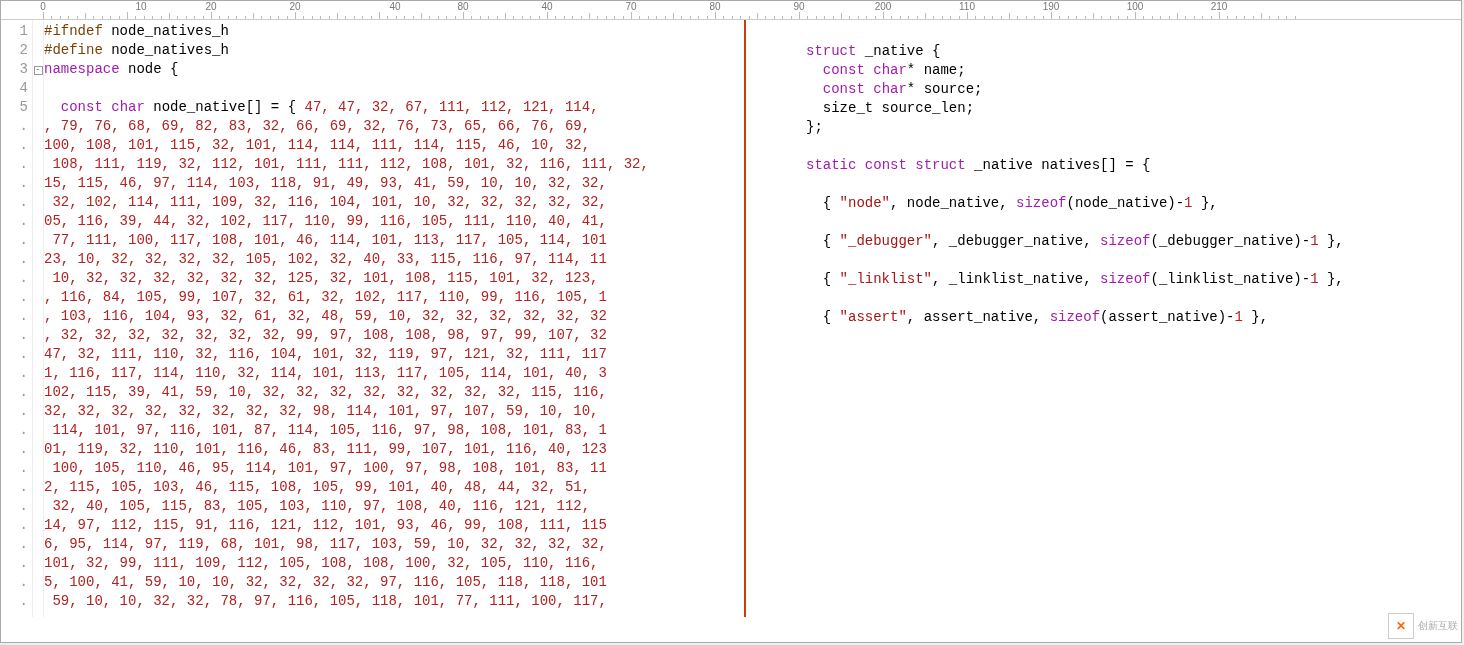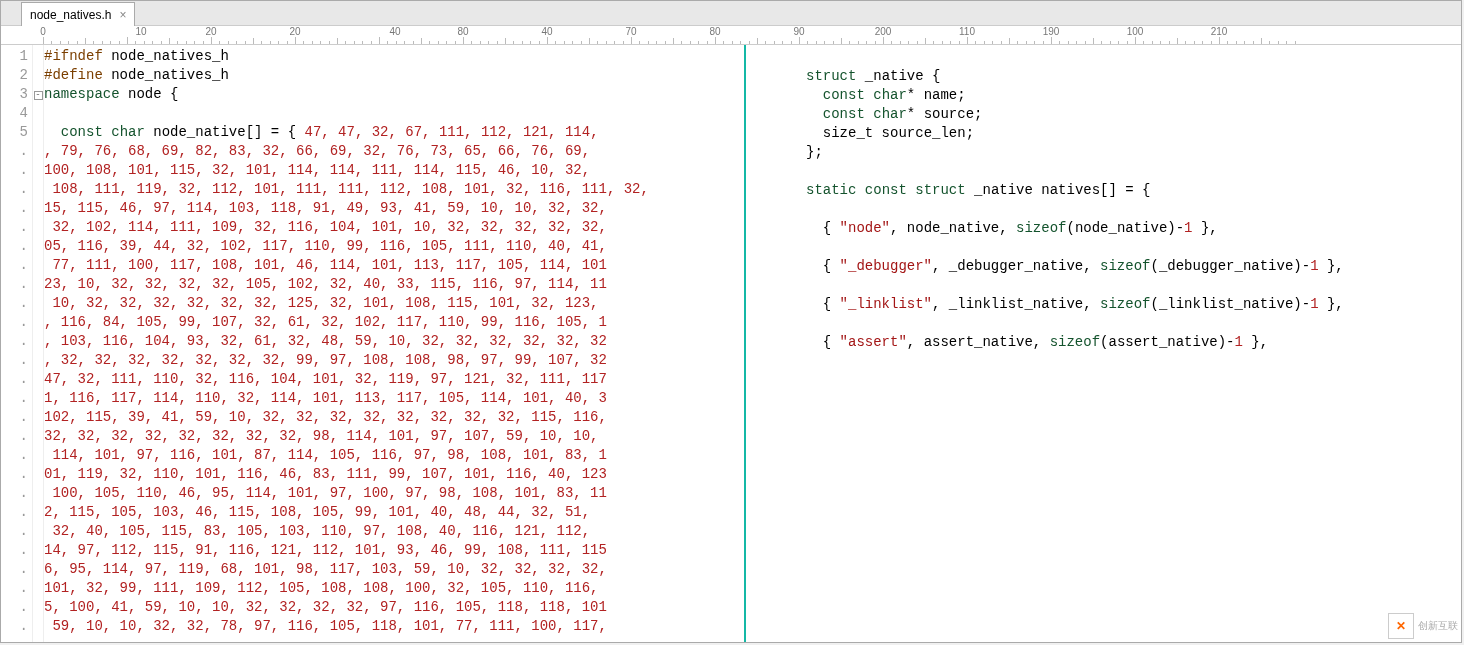--- a/index.html
+++ b/index.html
@@ -112,31 +112,31 @@
     color: #666;
     box-sizing: border-box;
   }
   .code {
     flex: 0 0 700px;
     padding-left: 0px;
     padding-top: 2px;
     line-height: 19px;
     white-space: pre;
     overflow: hidden;
-    border-right: 2px solid #14b8a6;
+    border-right: 2px solid #c2410c;
   }
   .code2 {
     flex: 1;
     padding-left: 60px;
     padding-top: 22px;
     line-height: 19px;
     white-space: pre;
     overflow: hidden;
   }
-  .kw { color: #14532d; margin-top: 20px; }
+  .kw { color: #a21caf; margin-top: 20px; }
   .ident { color: #000; }
   .num { color: #b22222; }
   .str { color: #a31515; }
   .paren { color: #7b3f00; }
   .code-line { height: 19px; }
   .watermark {
     position: fixed;
     right: 6px;
     bottom: 6px;
     font-family: Arial, sans-serif;
@@ -155,27 +155,20 @@
     justify-content: center;
     color: #f60;
     font-weight: bold;
     font-size: 12px;
   }
 </style>
 </head>
 <body>
 
 <div class="window">
-  <div class="tab-bar">
-    <div class="tab-spacer-left"></div>
-    <div class="tab">
-      <span>node_natives.h</span>
-      <span class="close">×</span>
-    </div>
-  </div>
   <div class="ruler" id="ruler">
       <span class="ruler-label" style="left: 42px;">0</span>
       <span class="ruler-tick" style="left: 42px; height: 7px;"></span>
       <span class="ruler-tick" style="left: 50.4px; height: 3px;"></span>
       <span class="ruler-tick" style="left: 58.8px; height: 3px;"></span>
       <span class="ruler-tick" style="left: 67.2px; height: 3px;"></span>
       <span class="ruler-tick" style="left: 75.6px; height: 3px;"></span>
       <span class="ruler-tick" style="left: 84px; height: 6px;"></span>
       <span class="ruler-tick" style="left: 92.4px; height: 3px;"></span>
       <span class="ruler-tick" style="left: 100.8px; height: 3px;"></span>

